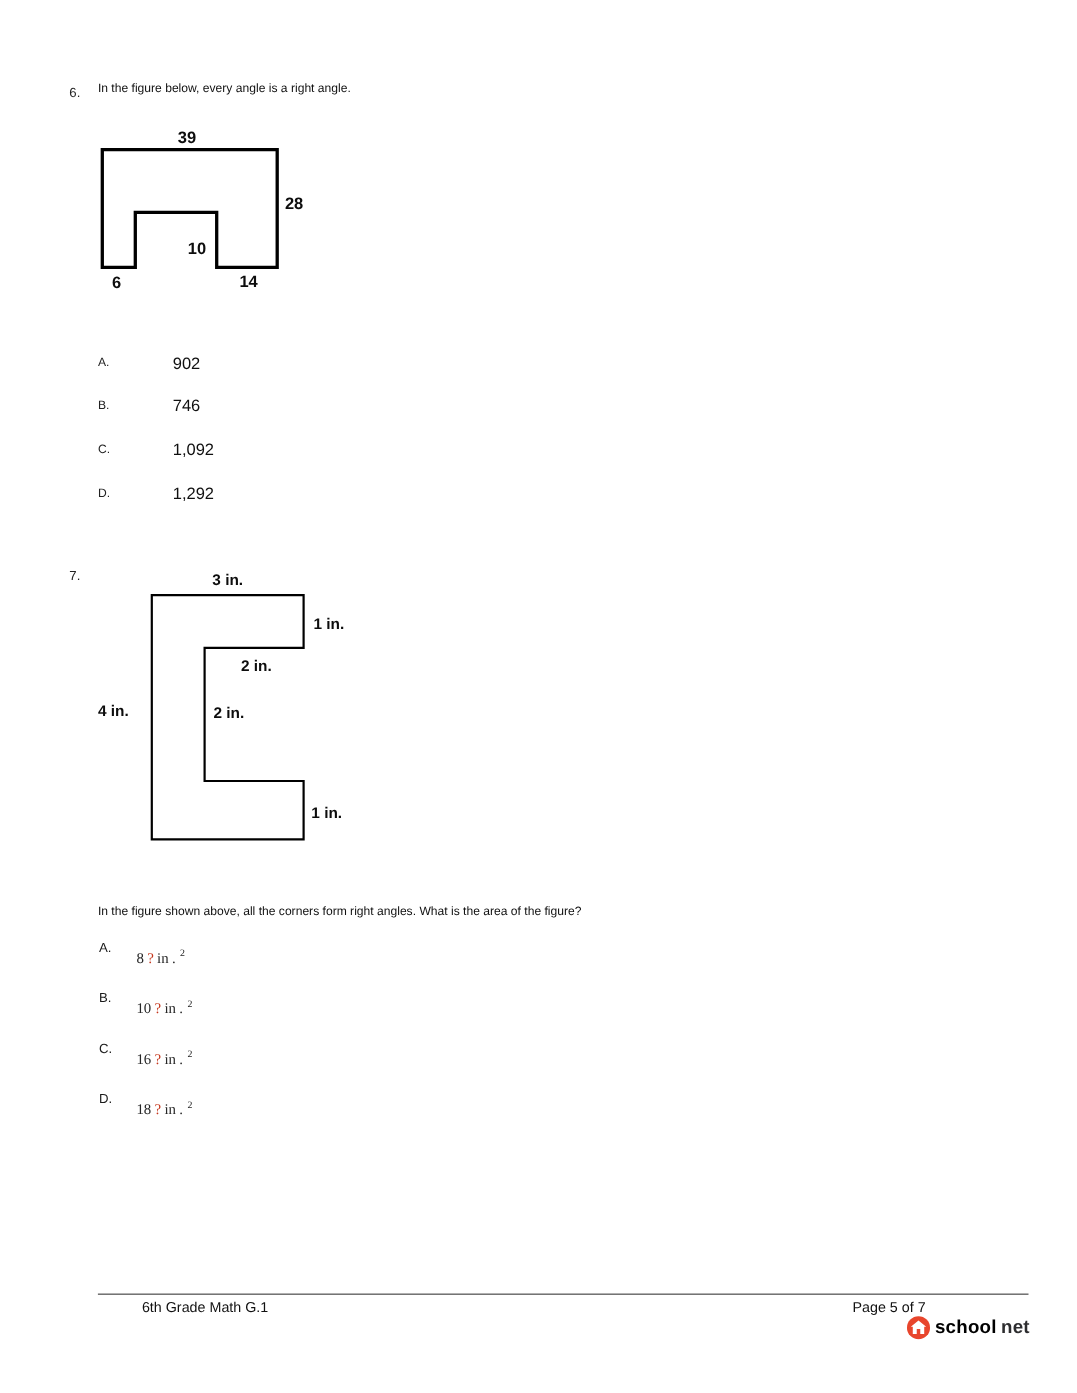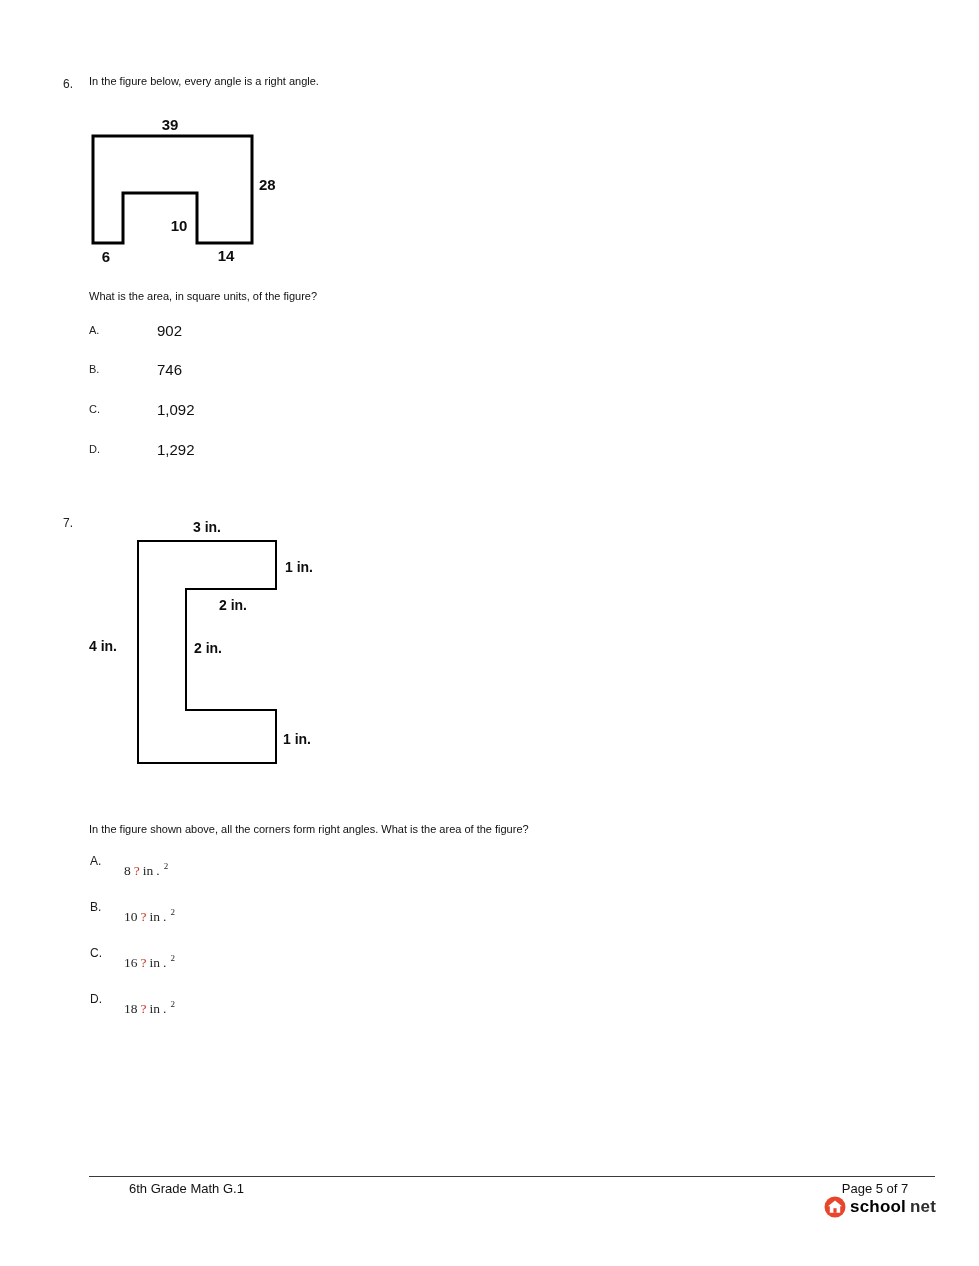--- a/index.html
+++ b/index.html
@@ -56,21 +56,20 @@
 
   <svg class="abs" style="left:85px; top:112px" width="215" height="165" viewBox="0 0 215 165">
     <path d="M8,24 H167 V131 H112 V81 H38 V131 H8 Z" fill="none" stroke="#000000" stroke-width="3" stroke-linejoin="miter"></path>
     <text x="85" y="18" text-anchor="middle" class="figlabel6">39</text>
     <text x="174" y="78" class="figlabel6">28</text>
     <text x="94" y="119" text-anchor="middle" class="figlabel6">10</text>
     <text x="21" y="150" text-anchor="middle" class="figlabel6">6</text>
     <text x="141" y="149" text-anchor="middle" class="figlabel6">14</text>
   </svg>
 
-  <div class="abs qtext" style="left:89px; top:290px">What is the area, in square units, of the figure?</div>
 
   <div class="abs choice" style="left:89px; top:322px">
     <span class="cletter">A.</span><span class="cvalue">902</span>
   </div>
   <div class="abs choice" style="left:89px; top:361px">
     <span class="cletter">B.</span><span class="cvalue">746</span>
   </div>
   <div class="abs choice" style="left:89px; top:401px">
     <span class="cletter">C.</span><span class="cvalue">1,092</span>
   </div>
@@ -104,21 +103,21 @@
     <span class="cletter7">C.</span>
     <span class="serifc"><span>16</span><span class="qmark">?</span><span>in</span><span>.</span><sup class="cexp">2</sup></span>
   </div>
   <div class="abs choice7" style="left:89px; top:992px; width:200px; height:32px">
     <span class="cletter7">D.</span>
     <span class="serifc"><span>18</span><span class="qmark">?</span><span>in</span><span>.</span><sup class="cexp">2</sup></span>
   </div>
 
   <div class="abs footer-line" style="left:89px; top:1176px; width:846px"></div>
   <div class="abs ftext" style="left:89px; top:1181px">6th Grade Math G.1</div>
-  <div class="abs ftext" style="left:735px; top:1181px; width:200px; text-align:center">Page 5 of 7</div>
+  <div class="abs ftext" style="left:735px; top:1181px; width:200px; text-align:left">Page 5 of 7</div>
 
   <div class="abs logo" style="left:824px; top:1196px">
     <svg width="22" height="22" viewBox="0 0 22 22">
       <circle cx="11" cy="11" r="10.5" fill="#e8452c"></circle>
       <path d="M11 4.5 L18 10.2 L16.2 10.2 L16.2 16.8 L5.8 16.8 L5.8 10.2 L4 10.2 Z" fill="#ffffff"></path>
       <rect x="9.4" y="12.2" width="3.2" height="4.6" fill="#e8452c"></rect>
     </svg>
     <span class="logo-school">school</span>
       <span class="logo-net">net</span>
   </div>

